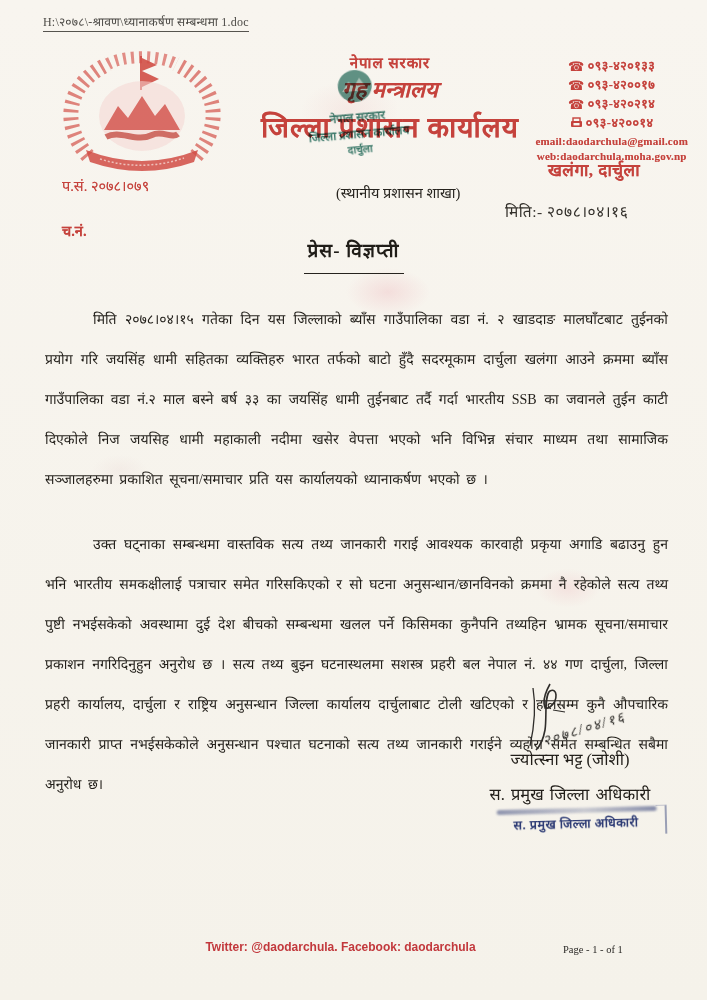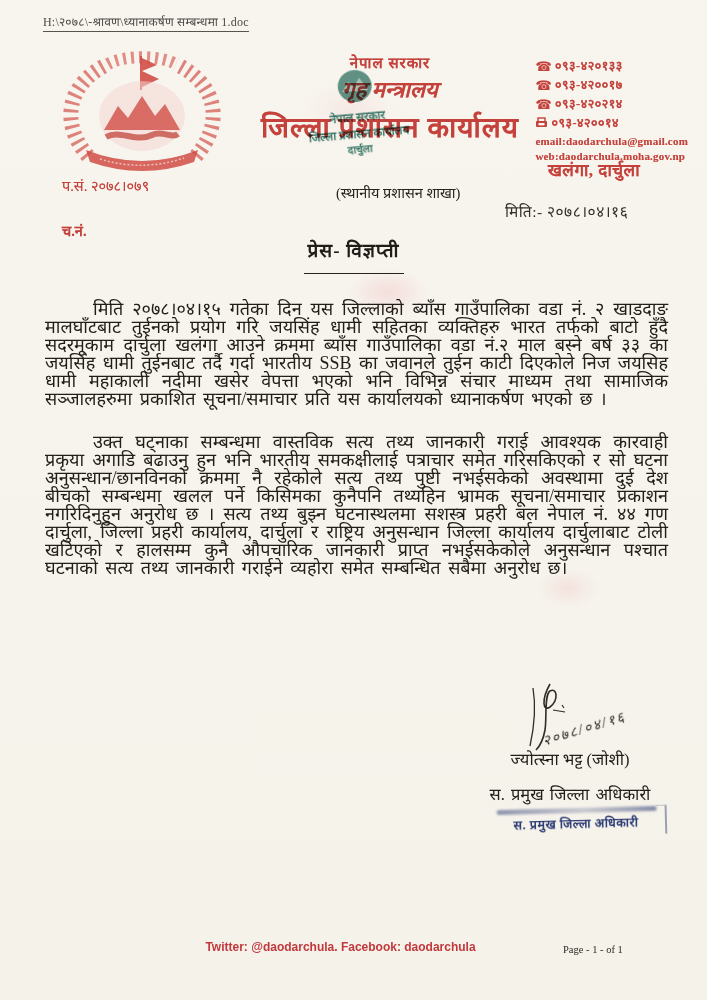--- a/index.html
+++ b/index.html
@@ -32,42 +32,42 @@
   .lh-ministry{font-size:22px;font-weight:bold;margin-top:1px;font-style:italic;}
   .lh-office{font-size:28px;font-weight:bold;margin-top:4px;white-space:nowrap;letter-spacing:1px;}
   .lh-center,.ref1,.ref2,.location,.contact{text-shadow:0 0 .4px rgba(197,66,60,.5);}
   .green-stamp{
     position:absolute;left:262px;top:68px;width:190px;text-align:center;
     color:#2a7263;transform:rotate(-5deg);mix-blend-mode:multiply;opacity:.92;filter:blur(.3px);
   }
   .gs-l1{font-size:11.5px;font-weight:bold;margin-top:1px;}
   .gs-l2{font-size:11.5px;font-weight:bold;margin-top:2px;}
   .gs-l3{font-size:10.5px;font-weight:bold;margin-top:1px;}
-  .contact{position:absolute;right:19px;top:57px;text-align:left;color:#c5423c;}
+  .contact{position:absolute;right:19px;top:57px;text-align:center;color:#c5423c;}
   .c-row{font-size:12.5px;line-height:19px;letter-spacing:.5px;font-weight:600;white-space:nowrap;}
   .phone-ic{font-family:"DejaVu Sans",sans-serif;font-size:13px;margin-right:3px;vertical-align:-1px;}
   .fax-ic{display:inline-block;vertical-align:-1px;margin-right:3px;}
   .c-email,.c-web{font-size:11px;font-weight:bold;line-height:14.5px;font-family:"Liberation Serif",serif;letter-spacing:.2px;}
   .location{position:absolute;right:28px;top:158px;width:170px;text-align:center;
     font-size:17px;font-weight:bold;color:#c5423c;letter-spacing:.5px;}
   
   .ref1{position:absolute;left:62px;top:175px;font-size:14.5px;font-weight:400;color:#c5423c;}
   .ref2{position:absolute;left:62px;top:220px;font-size:14.5px;font-weight:600;color:#c5423c;}
   .branch{position:absolute;left:336px;top:182px;font-size:14.5px;color:#26231e;}
   .date-line{position:absolute;left:505px;top:200px;font-size:15.5px;color:#33302b;letter-spacing:.5px;}
   
   .title{
     position:absolute;left:0;right:0;top:237px;text-align:center;
     font-size:19px;font-weight:bold;color:#201d18;
   }
   .title span{border-bottom:1.6px solid #26231e;padding:0 4px 12px 4px;letter-spacing:1px;}
   
   .body-text{position:absolute;left:45px;right:39px;top:300px;}
   .body-text p{
-    margin:0;font-size:18px;line-height:18px;text-align:justify;
+    margin:0;font-size:14px;line-height:40px;text-align:justify;
     text-indent:48px;word-spacing:3px;color:#211e19;
   }
   .body-text p + p{margin-top:25px;}
   
   .sig-stroke{position:absolute;left:520px;top:680px;}
   .sig-date{
     position:absolute;left:540px;top:712px;width:130px;
     font-size:14px;color:#2e2c29;transform:rotate(-17deg);
     letter-spacing:2px;filter:blur(.25px);font-style:italic;
   }

